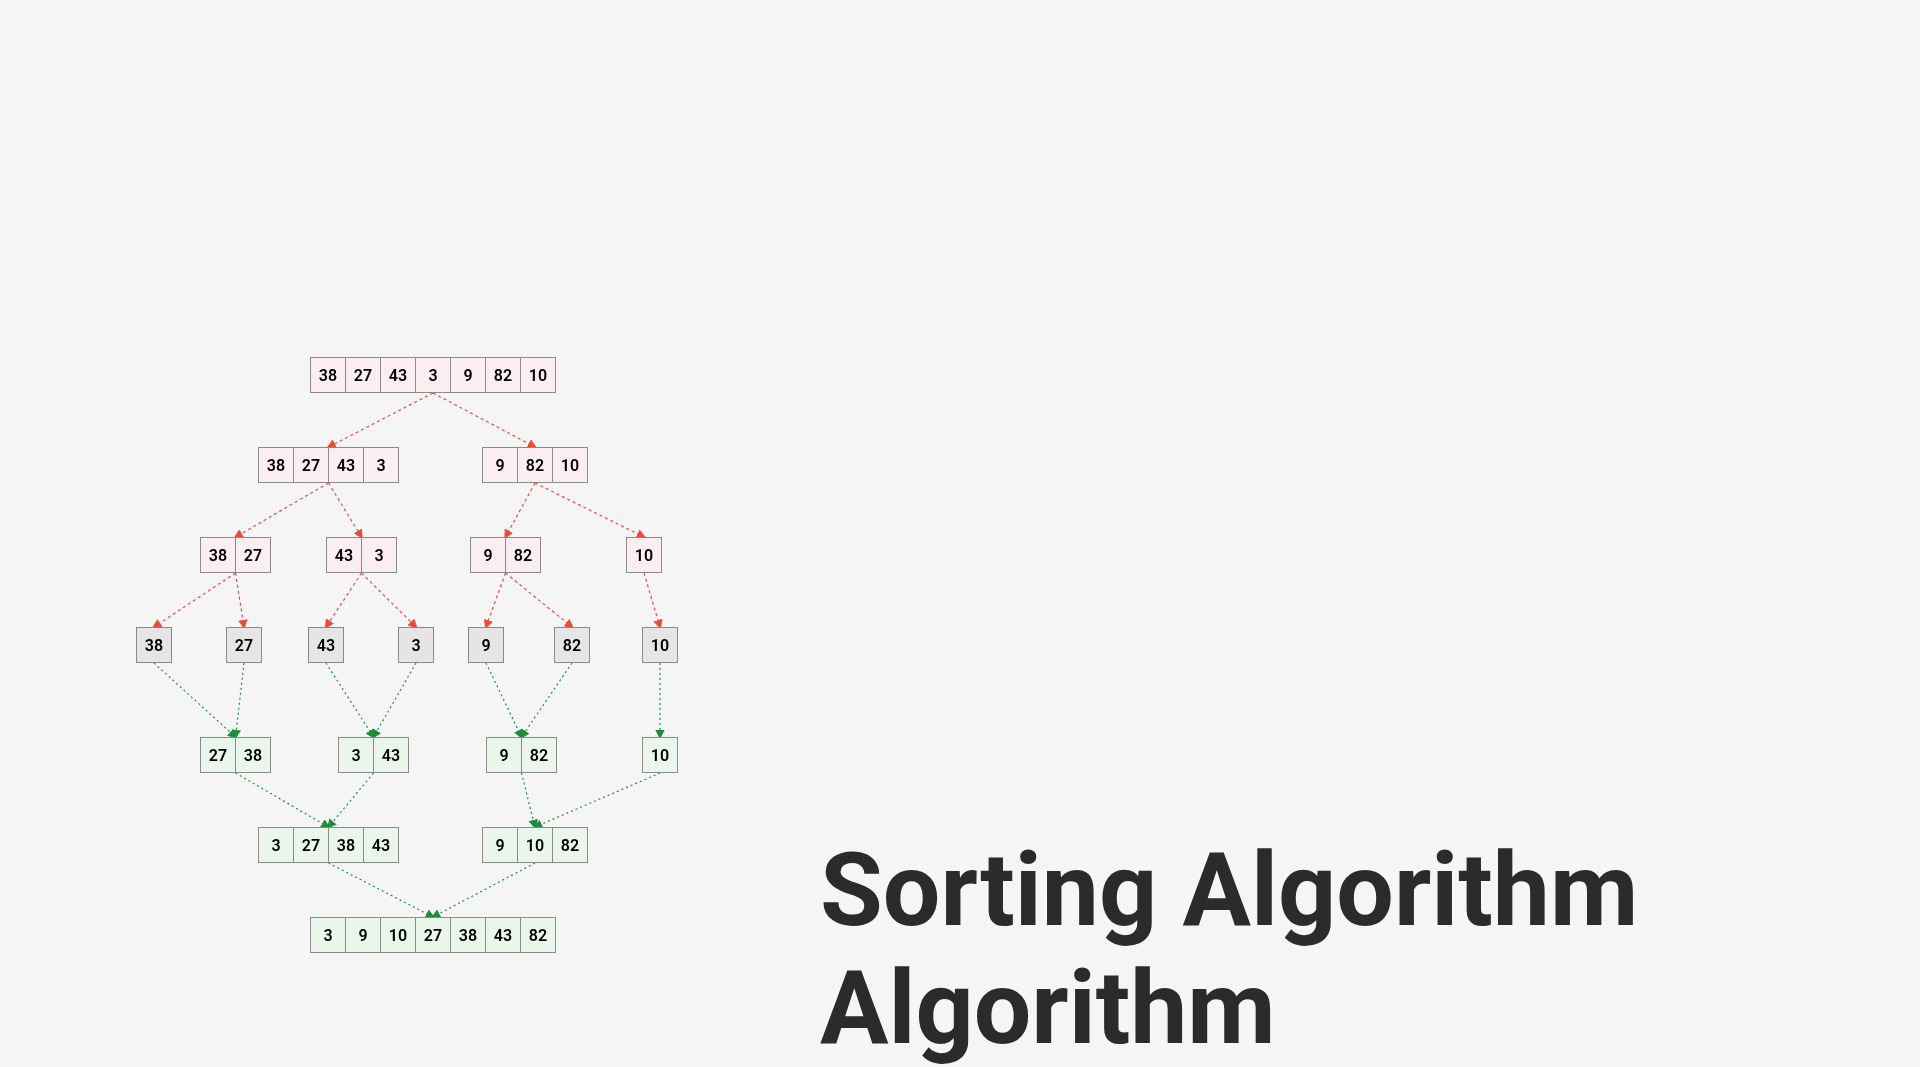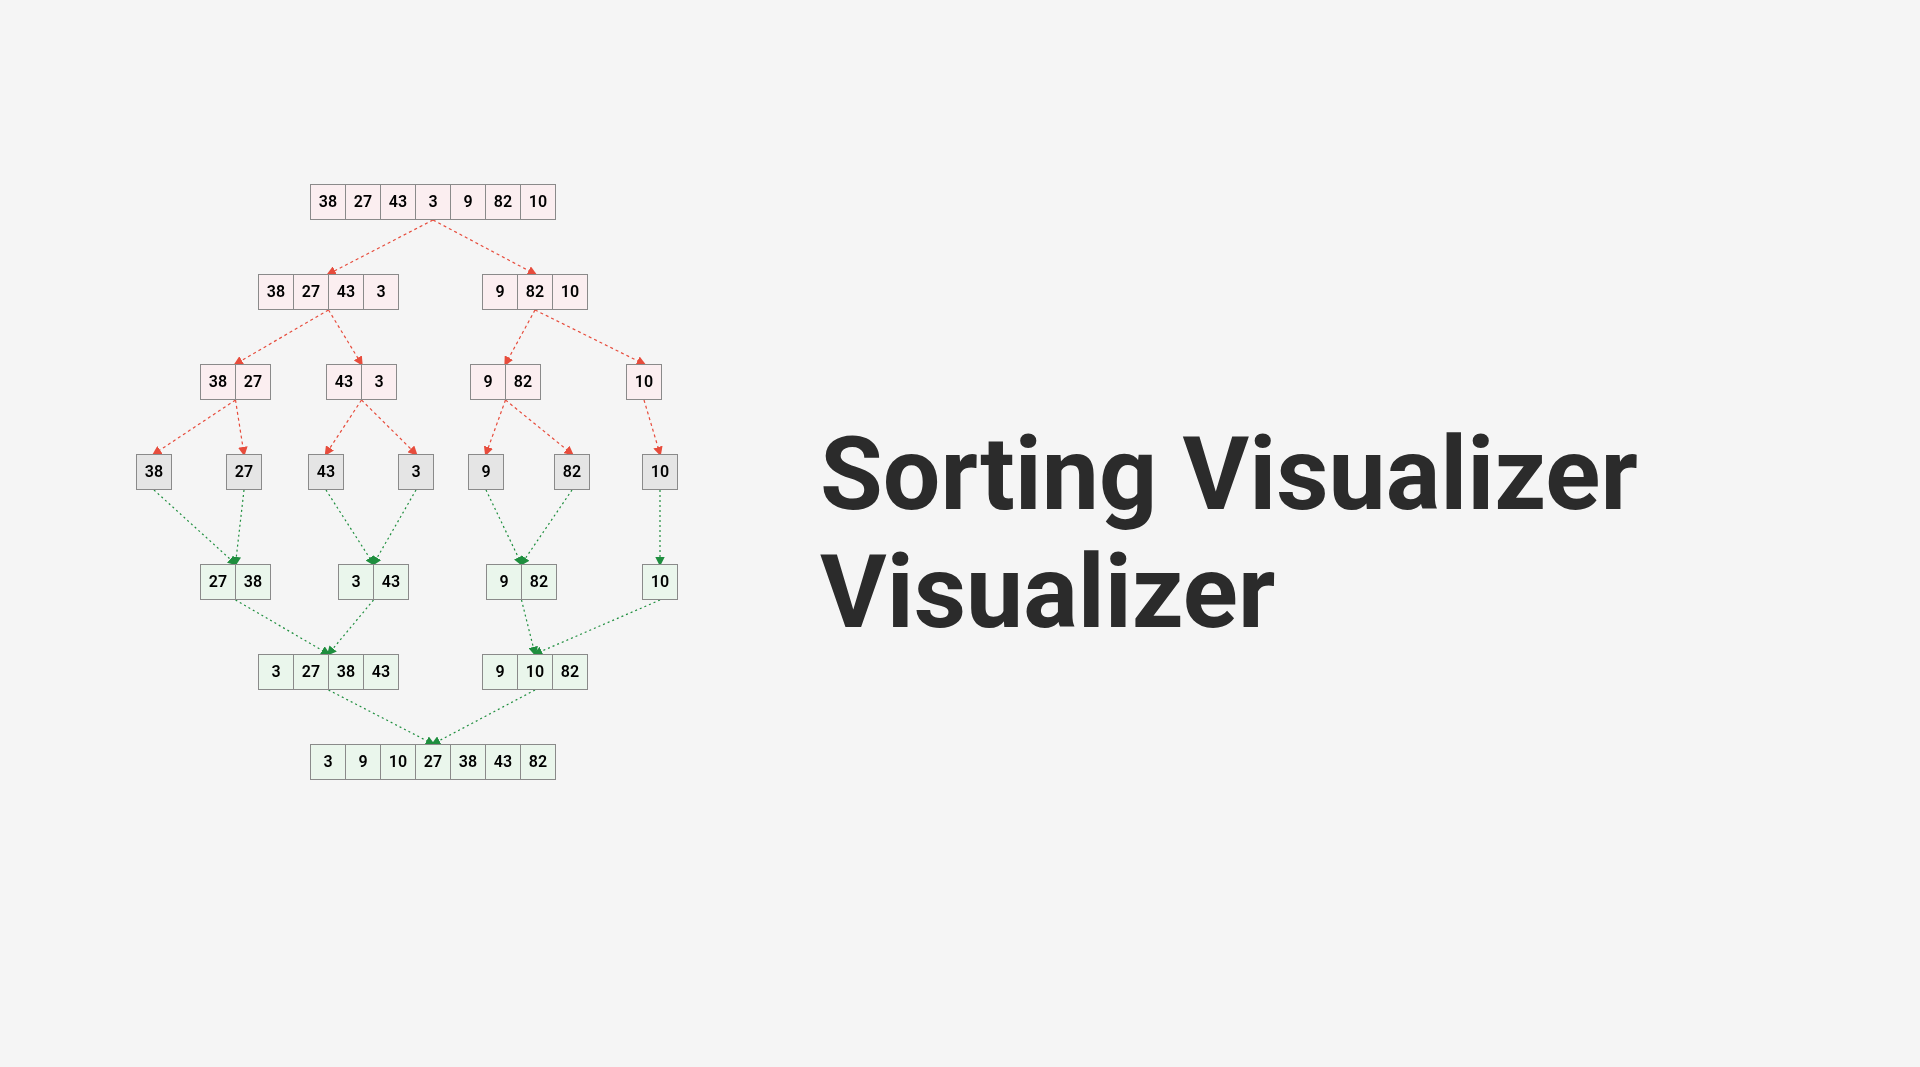--- a/index.html
+++ b/index.html
@@ -1,17 +1,17 @@
 <!DOCTYPE html>
 <html><head>
 <meta charset="utf-8">
 <style>
 *{box-sizing:border-box;margin:0;padding:0}
 body{background:#f5f5f5;font-family:-apple-system,BlinkMacSystemFont,"Segoe UI",Roboto,Helvetica,Arial,sans-serif;width:1920px;height:1067px;overflow:hidden}
-.wrap{display:flex;align-items:center;height:100%;padding:0 40px 0 20px}
+.wrap{display:flex;align-items:flex-end;height:100%;padding:0 40px 0 20px}
 .diagram{position:relative;width:780px;height:720px;flex:0 0 780px}
 .title{font-size:102px;font-weight:700;color:#2b2b2b;line-height:1.15;margin-left:20px}
 .cells{position:absolute;display:flex}
 .cell{width:36px;height:36px;border:1px solid #8a8a8a;display:flex;align-items:center;justify-content:center;font-size:16px;font-weight:600;margin-left:-1px}
 .cell:first-child{margin-left:0}
 .pink .cell{background:#fbeef0}
 .grey .cell{background:#e5e5e5}
 .green .cell{background:#eaf6ec}
 svg{position:absolute;inset:0;pointer-events:none}
 </style>
@@ -141,14 +141,14 @@
       <div class="cells green" style="left: 290px; top: 570px;">
         <div class="cell">3</div>
         <div class="cell">9</div>
         <div class="cell">10</div>
         <div class="cell">27</div>
         <div class="cell">38</div>
         <div class="cell">43</div>
         <div class="cell">82</div>
       </div>
     </div>
-  <h1 class="title">Sorting Visualizer Visualizer</h1>
+  <h1 class="title">Sorting Algorithm Algorithm</h1>
 </div>
 
 </body></html>

